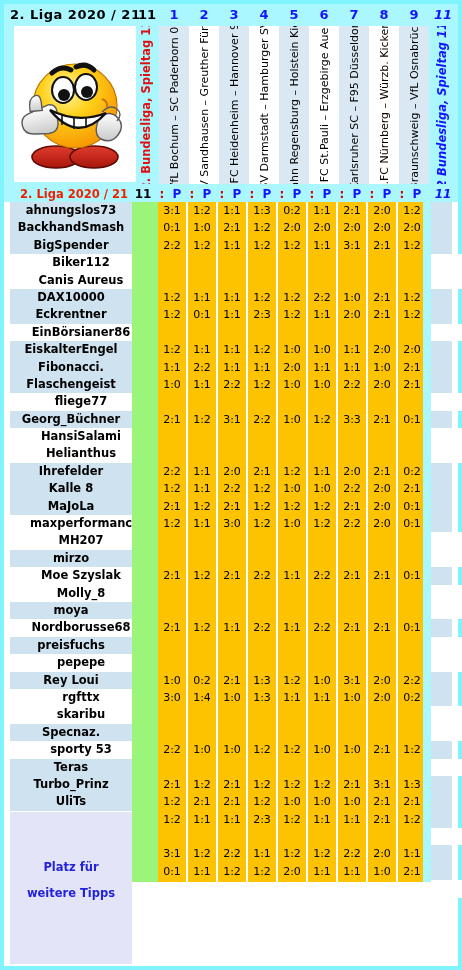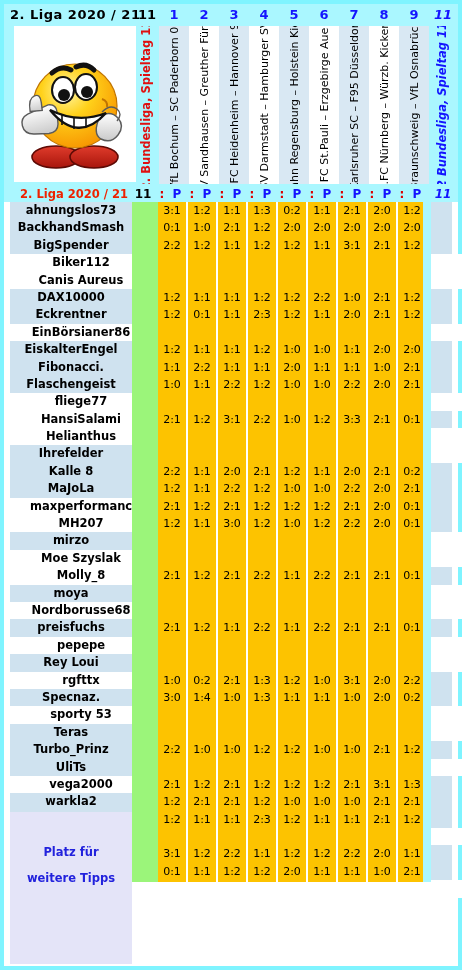--- a/index.html
+++ b/index.html
@@ -148,21 +148,21 @@
   
   .footer-left{
     position:absolute;left:6px;top:610px;width:122px;height:152px;
     background:#e4e4f8;
     text-align:center;
   }
   .footer-line{
     font-size:11.5px;font-weight:bold;color:#2222dd;
     white-space:nowrap;
   }
-  .footer-line.l1{margin-top:33px;}
+  .footer-line.l1{margin-top:48px;}
   .footer-line.l2{margin-top:12px;}
 </style>
 </head>
 <body>
 
 <div id="app">
   <div class="frame"></div>
 
   <div class="banner">
 
@@ -681,36 +681,38 @@
         <div class="namerow filled">BigSpender</div>
         <div class="namerow empty">Biker112</div>
         <div class="namerow empty">Canis Aureus</div>
         <div class="namerow filled">DAX10000</div>
         <div class="namerow filled">Eckrentner</div>
         <div class="namerow empty">EinBörsianer86</div>
         <div class="namerow filled">EiskalterEngel</div>
         <div class="namerow filled">Fibonacci.</div>
         <div class="namerow filled">Flaschengeist</div>
         <div class="namerow empty">fliege77</div>
+        <div class="namerow filled">Georg_Büchner</div>
         <div class="namerow empty">HansiSalami</div>
         <div class="namerow empty">Helianthus</div>
         <div class="namerow filled">Ihrefelder</div>
         <div class="namerow filled">Kalle 8</div>
         <div class="namerow filled">MaJoLa</div>
         <div class="namerow empty">maxperformance</div>
         <div class="namerow empty">MH207</div>
         <div class="namerow filled">mirzo</div>
         <div class="namerow empty">Moe Szyslak</div>
         <div class="namerow empty">Molly_8</div>
         <div class="namerow filled">moya</div>
         <div class="namerow empty">Nordborusse68</div>
         <div class="namerow filled">preisfuchs</div>
         <div class="namerow empty">pepepe</div>
         <div class="namerow filled">Rey Loui</div>
         <div class="namerow empty">rgfttx</div>
+        <div class="namerow empty">skaribu</div>
         <div class="namerow filled">Specnaz.</div>
         <div class="namerow empty">sporty 53</div>
         <div class="namerow filled">Teras</div>
         <div class="namerow filled">Turbo_Prinz</div>
         <div class="namerow filled">UliTs</div>
         <div class="namerow empty">vega2000</div>
         <div class="namerow filled">warkla2</div>
         <div class="namerow filled">Zickzackmaus</div>
         <div class="namerow empty">Zitroneneis</div>
       </div>

